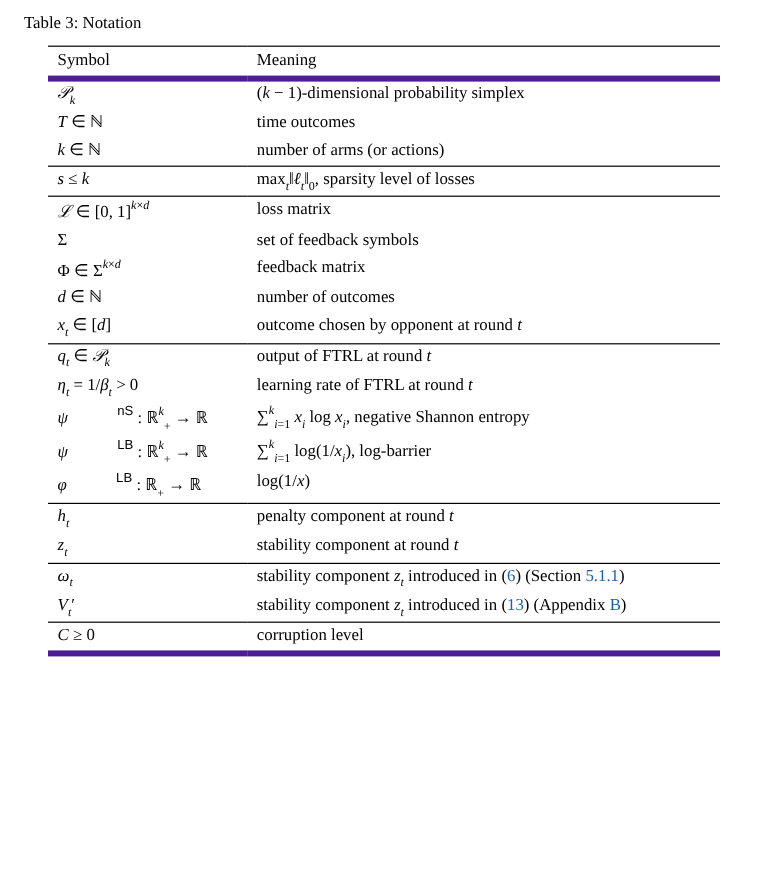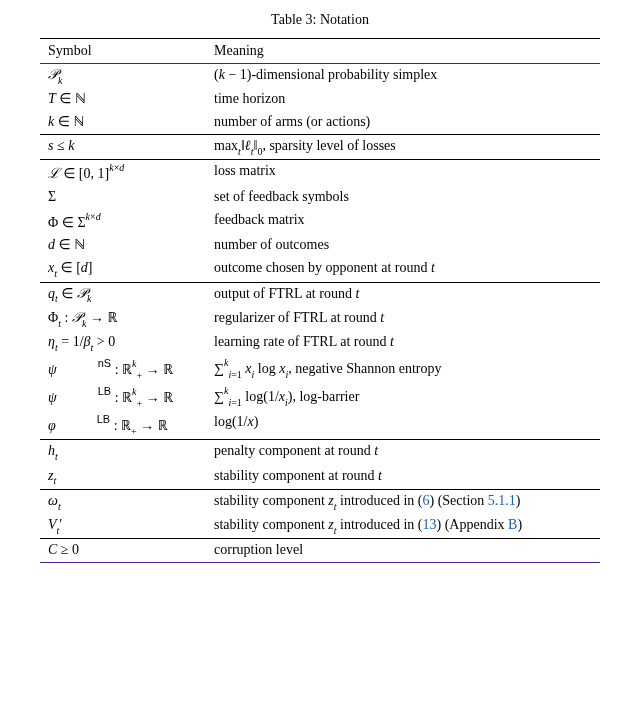--- a/index.html
+++ b/index.html
@@ -6,21 +6,20 @@
     font-family: 'Times New Roman', Times, serif;
     font-size: 14px;
     background: #fff;
     color: #000;
     margin: 0;
     padding: 12px 20px;
     width: 640px;
     box-sizing: border-box;
   }
   .caption {
-    text-align: center;
     margin-bottom: 10px;
     font-size: 14px;
   }
   table {
     border-collapse: collapse;
     margin: 0 auto;
     width: 560px;
   }
   th {
     text-align: left;
@@ -28,21 +27,21 @@
     padding: 4px 8px 4px 8px;
   }
   td {
     padding: 2px 8px 2px 8px;
     vertical-align: top;
     line-height: 1.35;
   }
   .col-sym { width: 150px; }
   .col-mean { }
   .hr-top { border-top: 1px solid #000; }
-  .hr-bot { border-bottom: 1px solid #4c1d95; }
+  .hr-bot { border-bottom: 5px solid #4c1d95; }
   .sep td { border-top: 1px solid #000; }
   a.ref { color: #1a5fb4; text-decoration: none; }
   .sup { font-size: 10px; vertical-align: super; position: relative; top: -1px;}
   .sub { font-size: 10px; vertical-align: sub; position: relative; top: 1px;}
   .math { font-style: italic; font-family: 'Times New Roman', Times, serif; }
   .sf { font-family: Helvetica, Arial, sans-serif; font-style: normal; font-size: 11px; padding-left: 41px; }
   .cal { font-family: 'Times New Roman', serif; font-style: italic; }
   .bb { font-family: 'Times New Roman', serif; font-style: normal; }
 </style>
 </head>
@@ -57,21 +56,21 @@
       <th class="col-mean">Meaning</th>
     </tr>
   </thead>
   <tbody id="tbody">
       <tr>
         <td class="col-sym"><span class="cal">𝒫</span><span class="sub"><span class="math">k</span></span></td>
         <td class="col-mean">(<span class="math">k</span> − 1)-dimensional probability simplex</td>
       </tr>
       <tr>
         <td class="col-sym"><span class="math">T</span> ∈ <span class="bb">ℕ</span></td>
-        <td class="col-mean">time horizon</td>
+        <td class="col-mean">time outcomes</td>
       </tr>
       <tr>
         <td class="col-sym"><span class="math">k</span> ∈ <span class="bb">ℕ</span></td>
         <td class="col-mean">number of arms (or actions)</td>
       </tr>
       <tr class="sep">
         <td class="col-sym"><span class="math">s</span> ≤ <span class="math">k</span></td>
         <td class="col-mean">max<span class="sub"><span class="math">t</span></span>‖<span class="math">ℓ</span><span class="sub"><span class="math">t</span></span>‖<span class="sub">0</span>, sparsity level of losses</td>
       </tr>
       <tr class="sep">
@@ -90,24 +89,20 @@
         <td class="col-sym"><span class="math">d</span> ∈ <span class="bb">ℕ</span></td>
         <td class="col-mean">number of outcomes</td>
       </tr>
       <tr>
         <td class="col-sym"><span class="math">x</span><span class="sub"><span class="math">t</span></span> ∈ [<span class="math">d</span>]</td>
         <td class="col-mean">outcome chosen by opponent at round <span class="math">t</span></td>
       </tr>
       <tr class="sep">
         <td class="col-sym"><span class="math">q</span><span class="sub"><span class="math">t</span></span> ∈ <span class="cal">𝒫</span><span class="sub"><span class="math">k</span></span></td>
         <td class="col-mean">output of FTRL at round <span class="math">t</span></td>
-      </tr>
-      <tr>
-        <td class="col-sym">Φ<span class="sub"><span class="math">t</span></span> : <span class="cal">𝒫</span><span class="sub"><span class="math">k</span></span> → <span class="bb">ℝ</span></td>
-        <td class="col-mean">regularizer of FTRL at round <span class="math">t</span></td>
       </tr>
       <tr>
         <td class="col-sym"><span class="math">η</span><span class="sub"><span class="math">t</span></span> = 1/<span class="math">β</span><span class="sub"><span class="math">t</span></span> &gt; 0</td>
         <td class="col-mean">learning rate of FTRL at round <span class="math">t</span></td>
       </tr>
       <tr>
         <td class="col-sym"><span class="math">ψ</span><span class="sup"><span class="sf">nS</span></span> : <span class="bb">ℝ</span><span class="sup"><span class="math">k</span></span><span class="sub">+</span> → <span class="bb">ℝ</span></td>
         <td class="col-mean">∑<span class="sup"><span class="math">k</span></span><span class="sub"><span class="math">i</span>=1</span> <span class="math">x</span><span class="sub"><span class="math">i</span></span> log <span class="math">x</span><span class="sub"><span class="math">i</span></span>, negative Shannon entropy</td>
       </tr>
       <tr>

